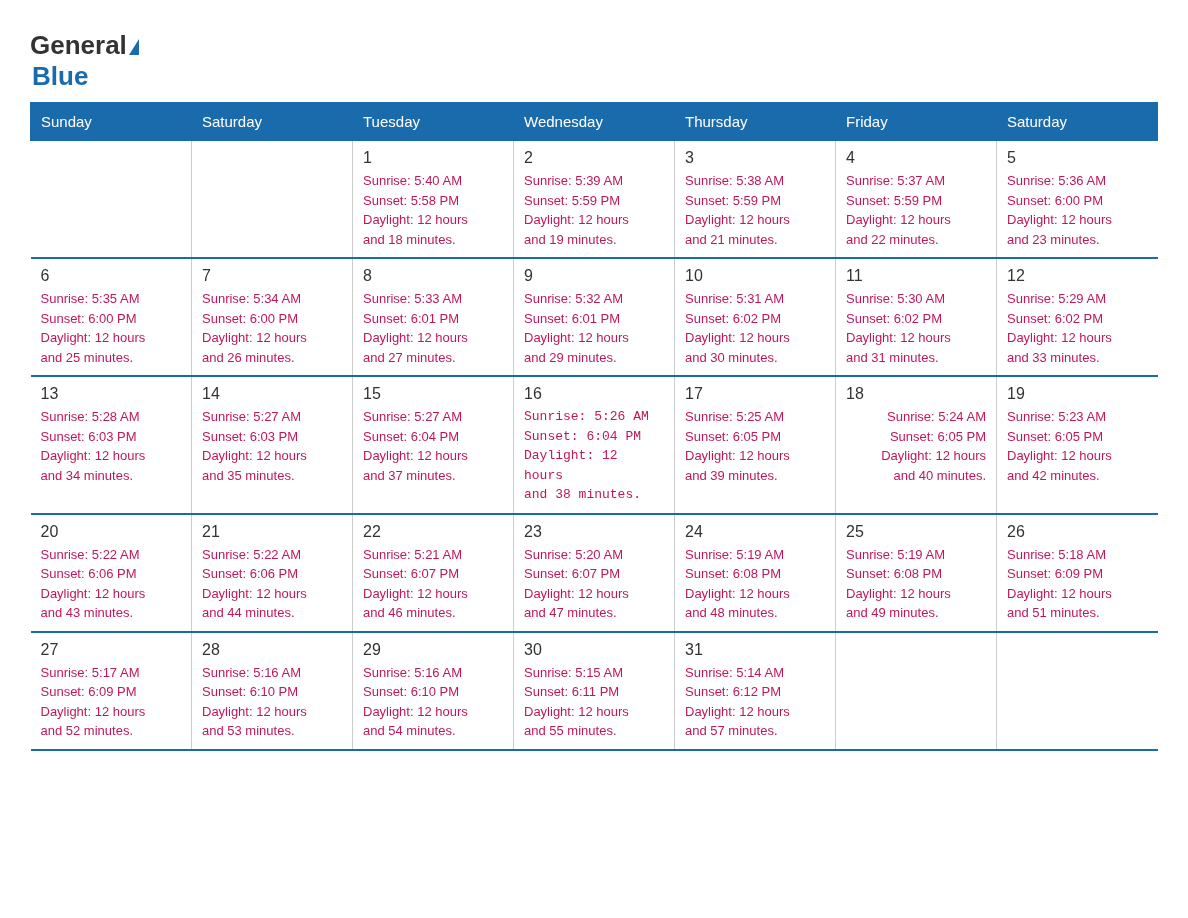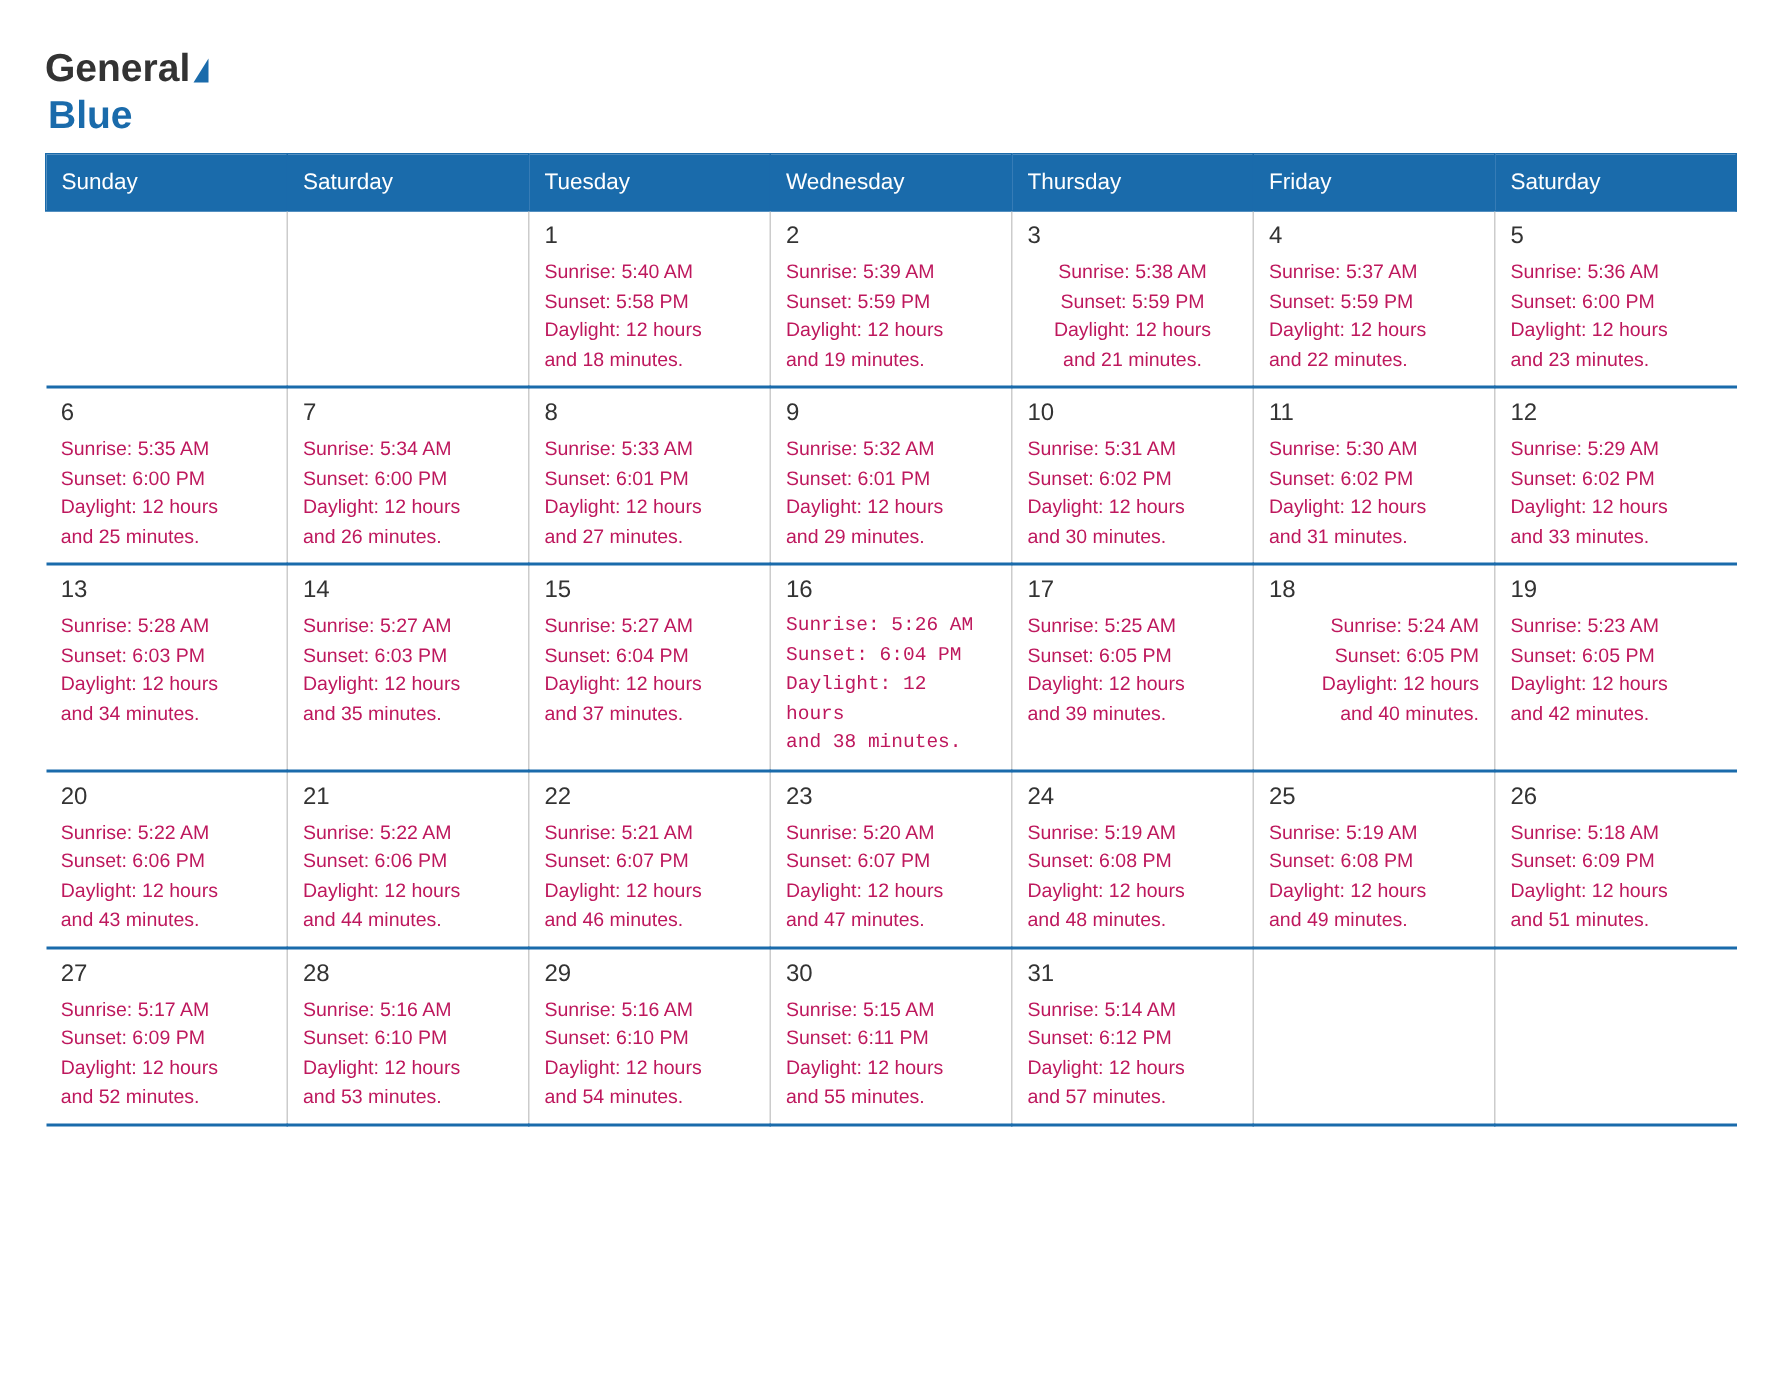--- a/index.html
+++ b/index.html
@@ -151,21 +151,21 @@
         </td>
         <td>
           <span class="day-num">2</span>
           <div class="day-info" style="white-space: pre-line;">Sunrise: 5:39 AM
 Sunset: 5:59 PM
 Daylight: 12 hours
 and 19 minutes.</div>
         </td>
         <td>
           <span class="day-num">3</span>
-          <div class="day-info" style="white-space: pre-line; text-align: center;">Sunrise: 5:38 AM
+          <div class="day-info" style="white-space: pre-line;">Sunrise: 5:38 AM
 Sunset: 5:59 PM
 Daylight: 12 hours
 and 21 minutes.</div>
         </td>
         <td>
           <span class="day-num">4</span>
           <div class="day-info" style="white-space: pre-line;">Sunrise: 5:37 AM
 Sunset: 5:59 PM
 Daylight: 12 hours
 and 22 minutes.</div>

